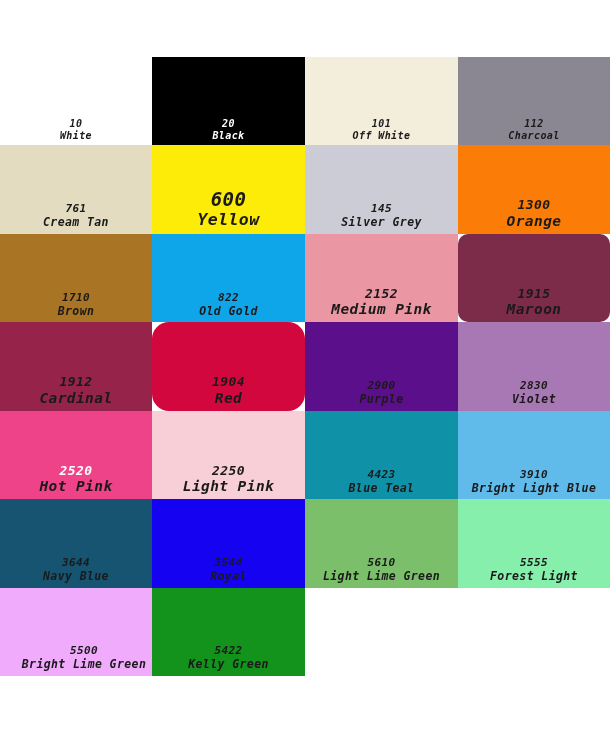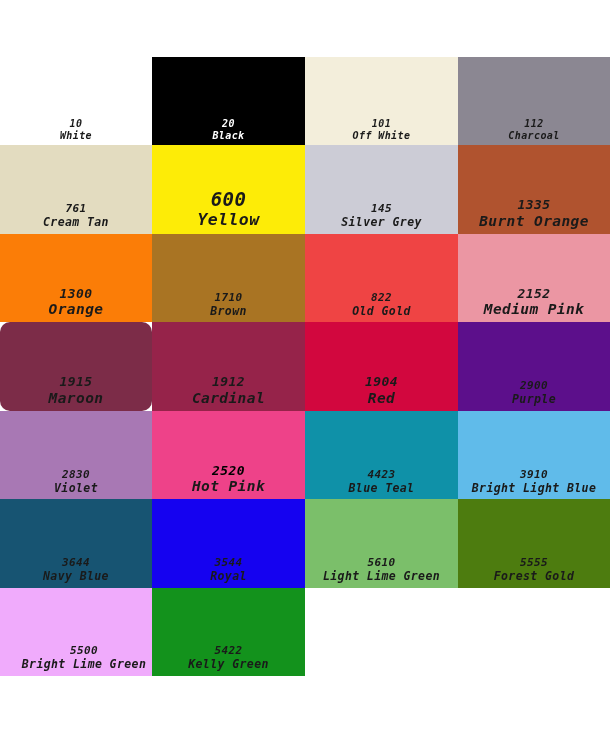--- a/index.html
+++ b/index.html
@@ -84,63 +84,63 @@
       <span class="swatch-name" style="color: rgb(26, 26, 26);">Cream Tan</span>
     </div>
     <div class="swatch sz-xl" style="background: rgb(253, 236, 7);">
       <span class="swatch-code" style="color: rgb(26, 26, 26);">600</span>
       <span class="swatch-name" style="color: rgb(26, 26, 26);">Yellow</span>
     </div>
     <div class="swatch sz-m" style="background: rgb(204, 204, 214);">
       <span class="swatch-code" style="color: rgb(26, 26, 26);">145</span>
       <span class="swatch-name" style="color: rgb(26, 26, 26);">Silver Grey</span>
     </div>
-    <div class="swatch sz-l" style="background: rgb(176, 83, 47);">
-      <span class="swatch-code" style="color: rgb(26, 26, 26);">1335</span>
-      <span class="swatch-name" style="color: rgb(26, 26, 26);">Burnt Orange</span>
-    </div>
     <div class="swatch sz-l" style="background: rgb(251, 125, 7);">
       <span class="swatch-code" style="color: rgb(26, 26, 26);">1300</span>
       <span class="swatch-name" style="color: rgb(26, 26, 26);">Orange</span>
     </div>
     <div class="swatch sz-m" style="background: rgb(169, 116, 35);">
       <span class="swatch-code" style="color: rgb(26, 26, 26);">1710</span>
       <span class="swatch-name" style="color: rgb(26, 26, 26);">Brown</span>
     </div>
-    <div class="swatch sz-m" style="background: #ef4444;">
+    <div class="swatch sz-m" style="background: #0ea5e9;">
       <span class="swatch-code" style="color: rgb(26, 26, 26);">822</span>
       <span class="swatch-name" style="color: rgb(26, 26, 26);">Old Gold</span>
     </div>
     <div class="swatch sz-l" style="background: rgb(235, 150, 163);">
       <span class="swatch-code" style="color: rgb(26, 26, 26);">2152</span>
       <span class="swatch-name" style="color: rgb(26, 26, 26);">Medium Pink</span>
     </div>
     <div class="swatch sz-l" style="background: rgb(124, 44, 72); border-radius: 10px;">
       <span class="swatch-code" style="color: rgb(26, 26, 26);">1915</span>
       <span class="swatch-name" style="color: rgb(26, 26, 26);">Maroon</span>
     </div>
     <div class="swatch sz-l" style="background: rgb(150, 35, 74);">
       <span class="swatch-code" style="color: rgb(26, 26, 26);">1912</span>
       <span class="swatch-name" style="color: rgb(26, 26, 26);">Cardinal</span>
     </div>
-    <div class="swatch sz-l" style="background: rgb(210, 7, 62);">
+    <div class="swatch sz-l" style="background: rgb(210, 7, 62); border-radius: 17px;">
       <span class="swatch-code" style="color: rgb(26, 26, 26);">1904</span>
       <span class="swatch-name" style="color: rgb(26, 26, 26);">Red</span>
     </div>
     <div class="swatch sz-m" style="background: rgb(92, 15, 139);">
       <span class="swatch-code" style="color: rgb(26, 26, 26);">2900</span>
       <span class="swatch-name" style="color: rgb(26, 26, 26);">Purple</span>
     </div>
     <div class="swatch sz-m" style="background: rgb(168, 120, 180);">
       <span class="swatch-code" style="color: rgb(26, 26, 26);">2830</span>
       <span class="swatch-name" style="color: rgb(26, 26, 26);">Violet</span>
     </div>
     <div class="swatch sz-l" style="background: rgb(238, 66, 137);">
-      <span class="swatch-code" style="color: #000000;">2520</span>
+      <span class="swatch-code" style="color: #ffffff;">2520</span>
       <span class="swatch-name" style="color: rgb(26, 26, 26);">Hot Pink</span>
+    </div>
+    <div class="swatch sz-l" style="background: rgb(249, 207, 215);">
+      <span class="swatch-code" style="color: rgb(26, 26, 26);">2250</span>
+      <span class="swatch-name" style="color: rgb(26, 26, 26);">Light Pink</span>
     </div>
     <div class="swatch sz-m" style="background: rgb(15, 145, 168);">
       <span class="swatch-code" style="color: rgb(26, 26, 26);">4423</span>
       <span class="swatch-name" style="color: rgb(26, 26, 26);">Blue Teal</span>
     </div>
     <div class="swatch sz-m" style="background: rgb(96, 187, 234);">
       <span class="swatch-code" style="color: rgb(26, 26, 26);">3910</span>
       <span class="swatch-name" style="color: rgb(26, 26, 26);">Bright Light Blue</span>
     </div>
     <div class="swatch sz-m" style="background: rgb(23, 84, 114);">
@@ -148,23 +148,23 @@
       <span class="swatch-name" style="color: rgb(26, 26, 26);">Navy Blue</span>
     </div>
     <div class="swatch sz-m" style="background: rgb(21, 2, 240);">
       <span class="swatch-code" style="color: rgb(26, 26, 26);">3544</span>
       <span class="swatch-name" style="color: rgb(26, 26, 26);">Royal</span>
     </div>
     <div class="swatch sz-m" style="background: rgb(123, 191, 106);">
       <span class="swatch-code" style="color: rgb(26, 26, 26);">5610</span>
       <span class="swatch-name" style="color: rgb(26, 26, 26);">Light Lime Green</span>
     </div>
-    <div class="swatch sz-m" style="background: #4d7c0f;">
+    <div class="swatch sz-m" style="background: #86efac;">
       <span class="swatch-code" style="color: rgb(26, 26, 26);">5555</span>
-      <span class="swatch-name" style="color: rgb(26, 26, 26);">Forest Gold</span>
+      <span class="swatch-name" style="color: rgb(26, 26, 26);">Forest Light</span>
     </div>
     <div class="swatch sz-m" style="background: #f0abfc; padding-left: 16px;">
       <span class="swatch-code" style="color: rgb(26, 26, 26);">5500</span>
       <span class="swatch-name" style="color: rgb(26, 26, 26);">Bright Lime Green</span>
     </div>
     <div class="swatch sz-m" style="background: rgb(19, 146, 28);">
       <span class="swatch-code" style="color: rgb(26, 26, 26);">5422</span>
       <span class="swatch-name" style="color: rgb(26, 26, 26);">Kelly Green</span>
     </div>
   </div>

